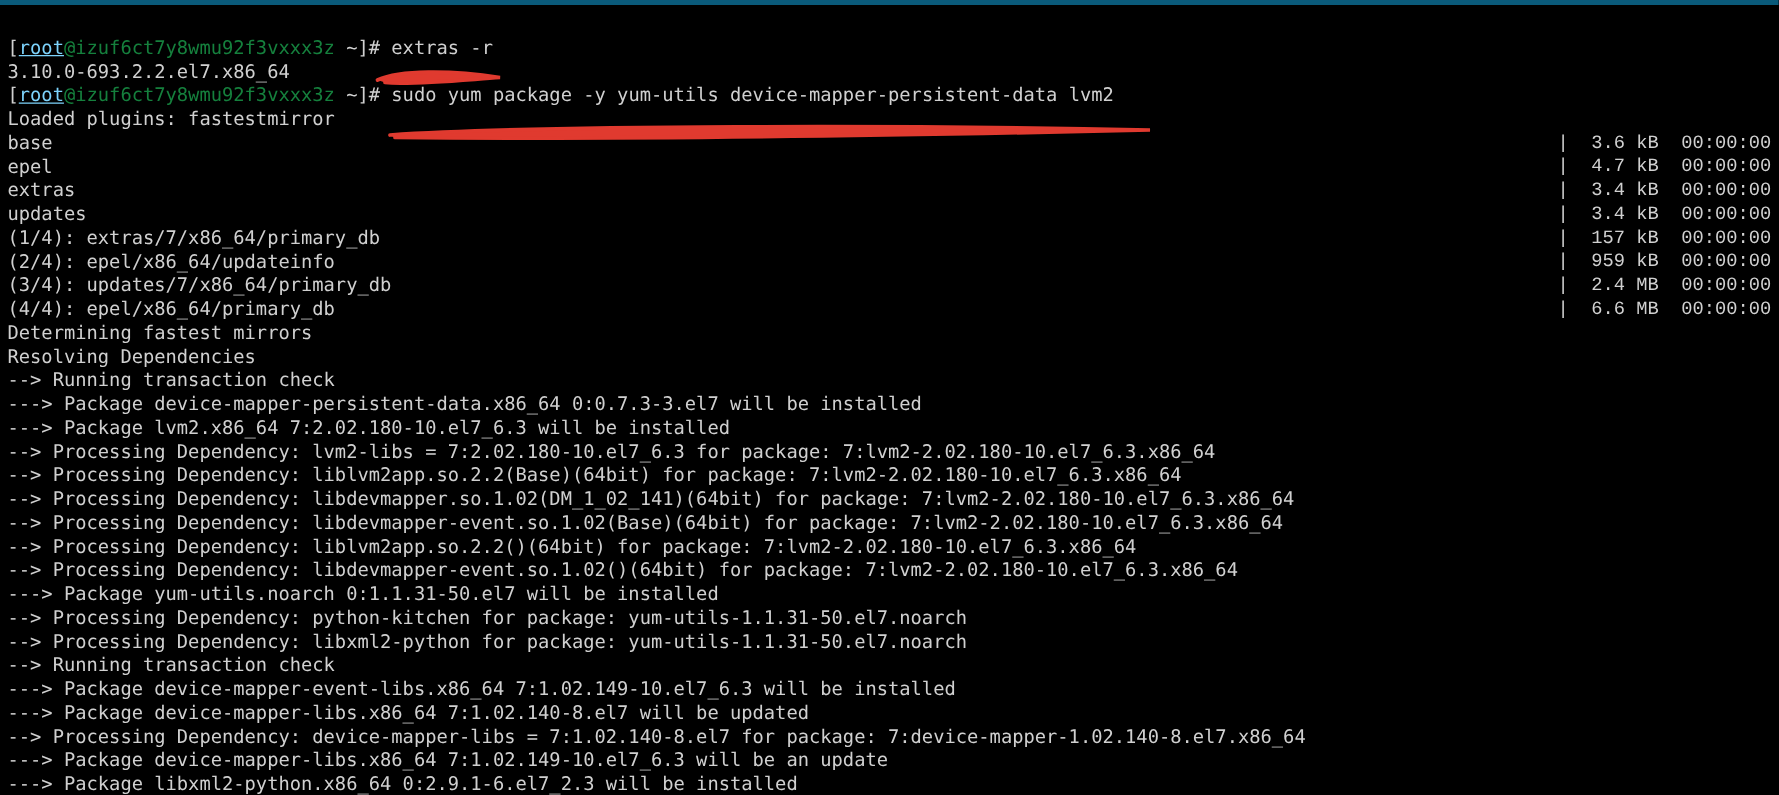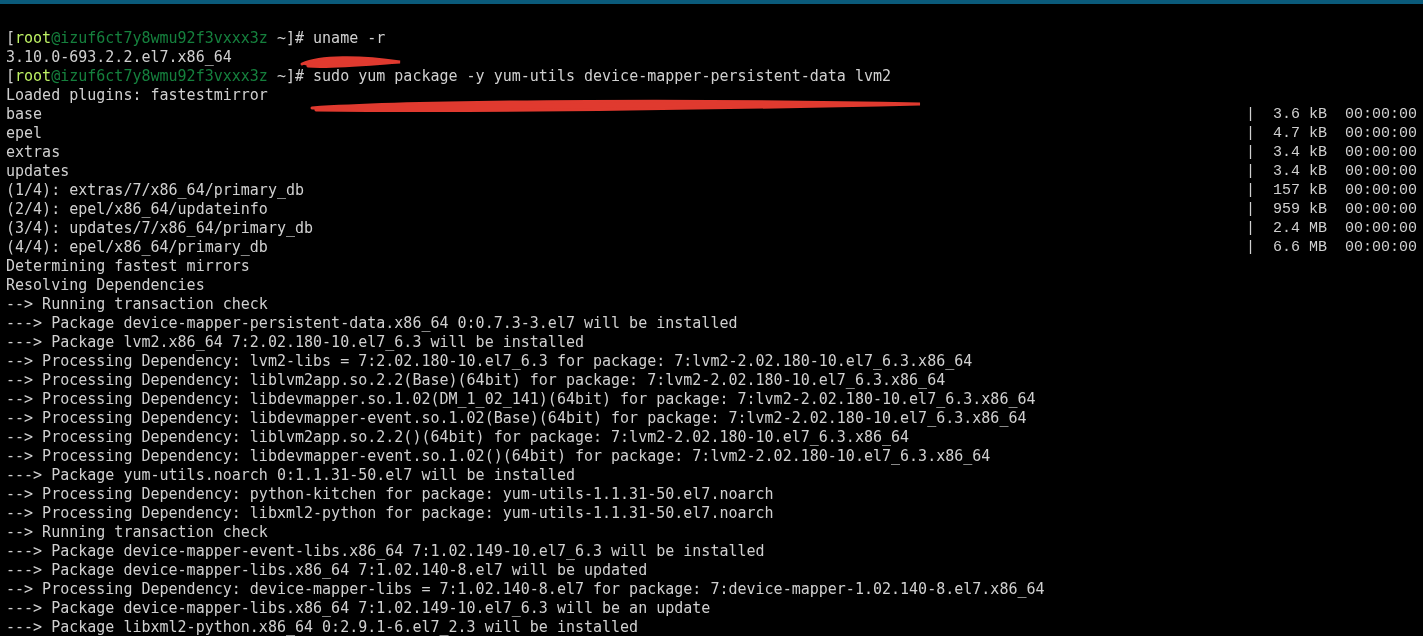--- a/index.html
+++ b/index.html
@@ -16,21 +16,21 @@
   }
   .term {
     position: relative;
     font-family: "DejaVu Sans Mono", Consolas, "Courier New", monospace;
     font-size: 15px;
     line-height: 19px;
     color: #d0d0d0;
     padding: 6px 6px 0 6px;
     white-space: pre;
   }
-  .red    { color: #bef264; }
+  .red    { color: #7dd3fc; text-decoration: underline; }
   .green  { color: #15803d; }
   .prompt { white-space: pre; }
   .row {
     display: flex;
     justify-content: space-between;
     width: 1411px;
   }
   .row .left  { flex: 0 0 auto; }
   .row .right { flex: 0 0 auto; font-family: Liberation Mono, monospace; }
   .annot {
@@ -38,21 +38,21 @@
     pointer-events: none;
   }
   .annot svg { display: block; }
 </style>
 </head>
 <body>
 
 <div class="titlebar"></div>
 
 <div class="term">
-<span class="prompt"><span>[</span><span class="red">root</span><span class="green">@izuf6ct7y8wmu92f3vxxx3z</span><span> ~</span><span>]#</span></span><span> uname -r</span>
+<span class="prompt"><span>[</span><span class="red">root</span><span class="green">@izuf6ct7y8wmu92f3vxxx3z</span><span> ~</span><span>]#</span></span><span> extras -r</span>
 <span>3.10.0-693.2.2.el7.x86_64</span>
 <span class="prompt"><span>[</span><span class="red">root</span><span class="green">@izuf6ct7y8wmu92f3vxxx3z</span><span> ~</span><span>]#</span></span><span> sudo yum package -y yum-utils device-mapper-persistent-data lvm2</span>
 <span>Loaded plugins: fastestmirror</span>
 <div id="repo-rows"><div class="row"><span class="left">base</span><span class="right">|  3.6 kB  00:00:00</span></div><div class="row"><span class="left">epel</span><span class="right">|  4.7 kB  00:00:00</span></div><div class="row"><span class="left">extras</span><span class="right">|  3.4 kB  00:00:00</span></div><div class="row"><span class="left">updates</span><span class="right">|  3.4 kB  00:00:00</span></div></div><div id="dl-rows"><div class="row"><span class="left">(1/4): extras/7/x86_64/primary_db</span><span class="right">|  157 kB  00:00:00</span></div><div class="row"><span class="left">(2/4): epel/x86_64/updateinfo</span><span class="right">|  959 kB  00:00:00</span></div><div class="row"><span class="left">(3/4): updates/7/x86_64/primary_db</span><span class="right">|  2.4 MB  00:00:00</span></div><div class="row"><span class="left">(4/4): epel/x86_64/primary_db</span><span class="right">|  6.6 MB  00:00:00</span></div></div><div id="body-rows"><div>Determining fastest mirrors</div><div>Resolving Dependencies</div><div>--&gt; Running transaction check</div><div>---&gt; Package device-mapper-persistent-data.x86_64 0:0.7.3-3.el7 will be installed</div><div>---&gt; Package lvm2.x86_64 7:2.02.180-10.el7_6.3 will be installed</div><div>--&gt; Processing Dependency: lvm2-libs = 7:2.02.180-10.el7_6.3 for package: 7:lvm2-2.02.180-10.el7_6.3.x86_64</div><div>--&gt; Processing Dependency: liblvm2app.so.2.2(Base)(64bit) for package: 7:lvm2-2.02.180-10.el7_6.3.x86_64</div><div>--&gt; Processing Dependency: libdevmapper.so.1.02(DM_1_02_141)(64bit) for package: 7:lvm2-2.02.180-10.el7_6.3.x86_64</div><div>--&gt; Processing Dependency: libdevmapper-event.so.1.02(Base)(64bit) for package: 7:lvm2-2.02.180-10.el7_6.3.x86_64</div><div>--&gt; Processing Dependency: liblvm2app.so.2.2()(64bit) for package: 7:lvm2-2.02.180-10.el7_6.3.x86_64</div><div>--&gt; Processing Dependency: libdevmapper-event.so.1.02()(64bit) for package: 7:lvm2-2.02.180-10.el7_6.3.x86_64</div><div>---&gt; Package yum-utils.noarch 0:1.1.31-50.el7 will be installed</div><div>--&gt; Processing Dependency: python-kitchen for package: yum-utils-1.1.31-50.el7.noarch</div><div>--&gt; Processing Dependency: libxml2-python for package: yum-utils-1.1.31-50.el7.noarch</div><div>--&gt; Running transaction check</div><div>---&gt; Package device-mapper-event-libs.x86_64 7:1.02.149-10.el7_6.3 will be installed</div><div>---&gt; Package device-mapper-libs.x86_64 7:1.02.140-8.el7 will be updated</div><div>--&gt; Processing Dependency: device-mapper-libs = 7:1.02.140-8.el7 for package: 7:device-mapper-1.02.140-8.el7.x86_64</div><div>---&gt; Package device-mapper-libs.x86_64 7:1.02.149-10.el7_6.3 will be an update</div><div>---&gt; Package libxml2-python.x86_64 0:2.9.1-6.el7_2.3 will be installed</div></div>
 
   
   <div class="annot" style="left:300px; top:8px;">
     <svg width="110" height="22">
         <path d="M2 14 C 20 6, 60 6, 100 12 C 70 14, 30 18, 8 16" fill="#e03a2f" stroke="#e03a2f" stroke-width="3" stroke-linecap="round"></path>
       </svg>

